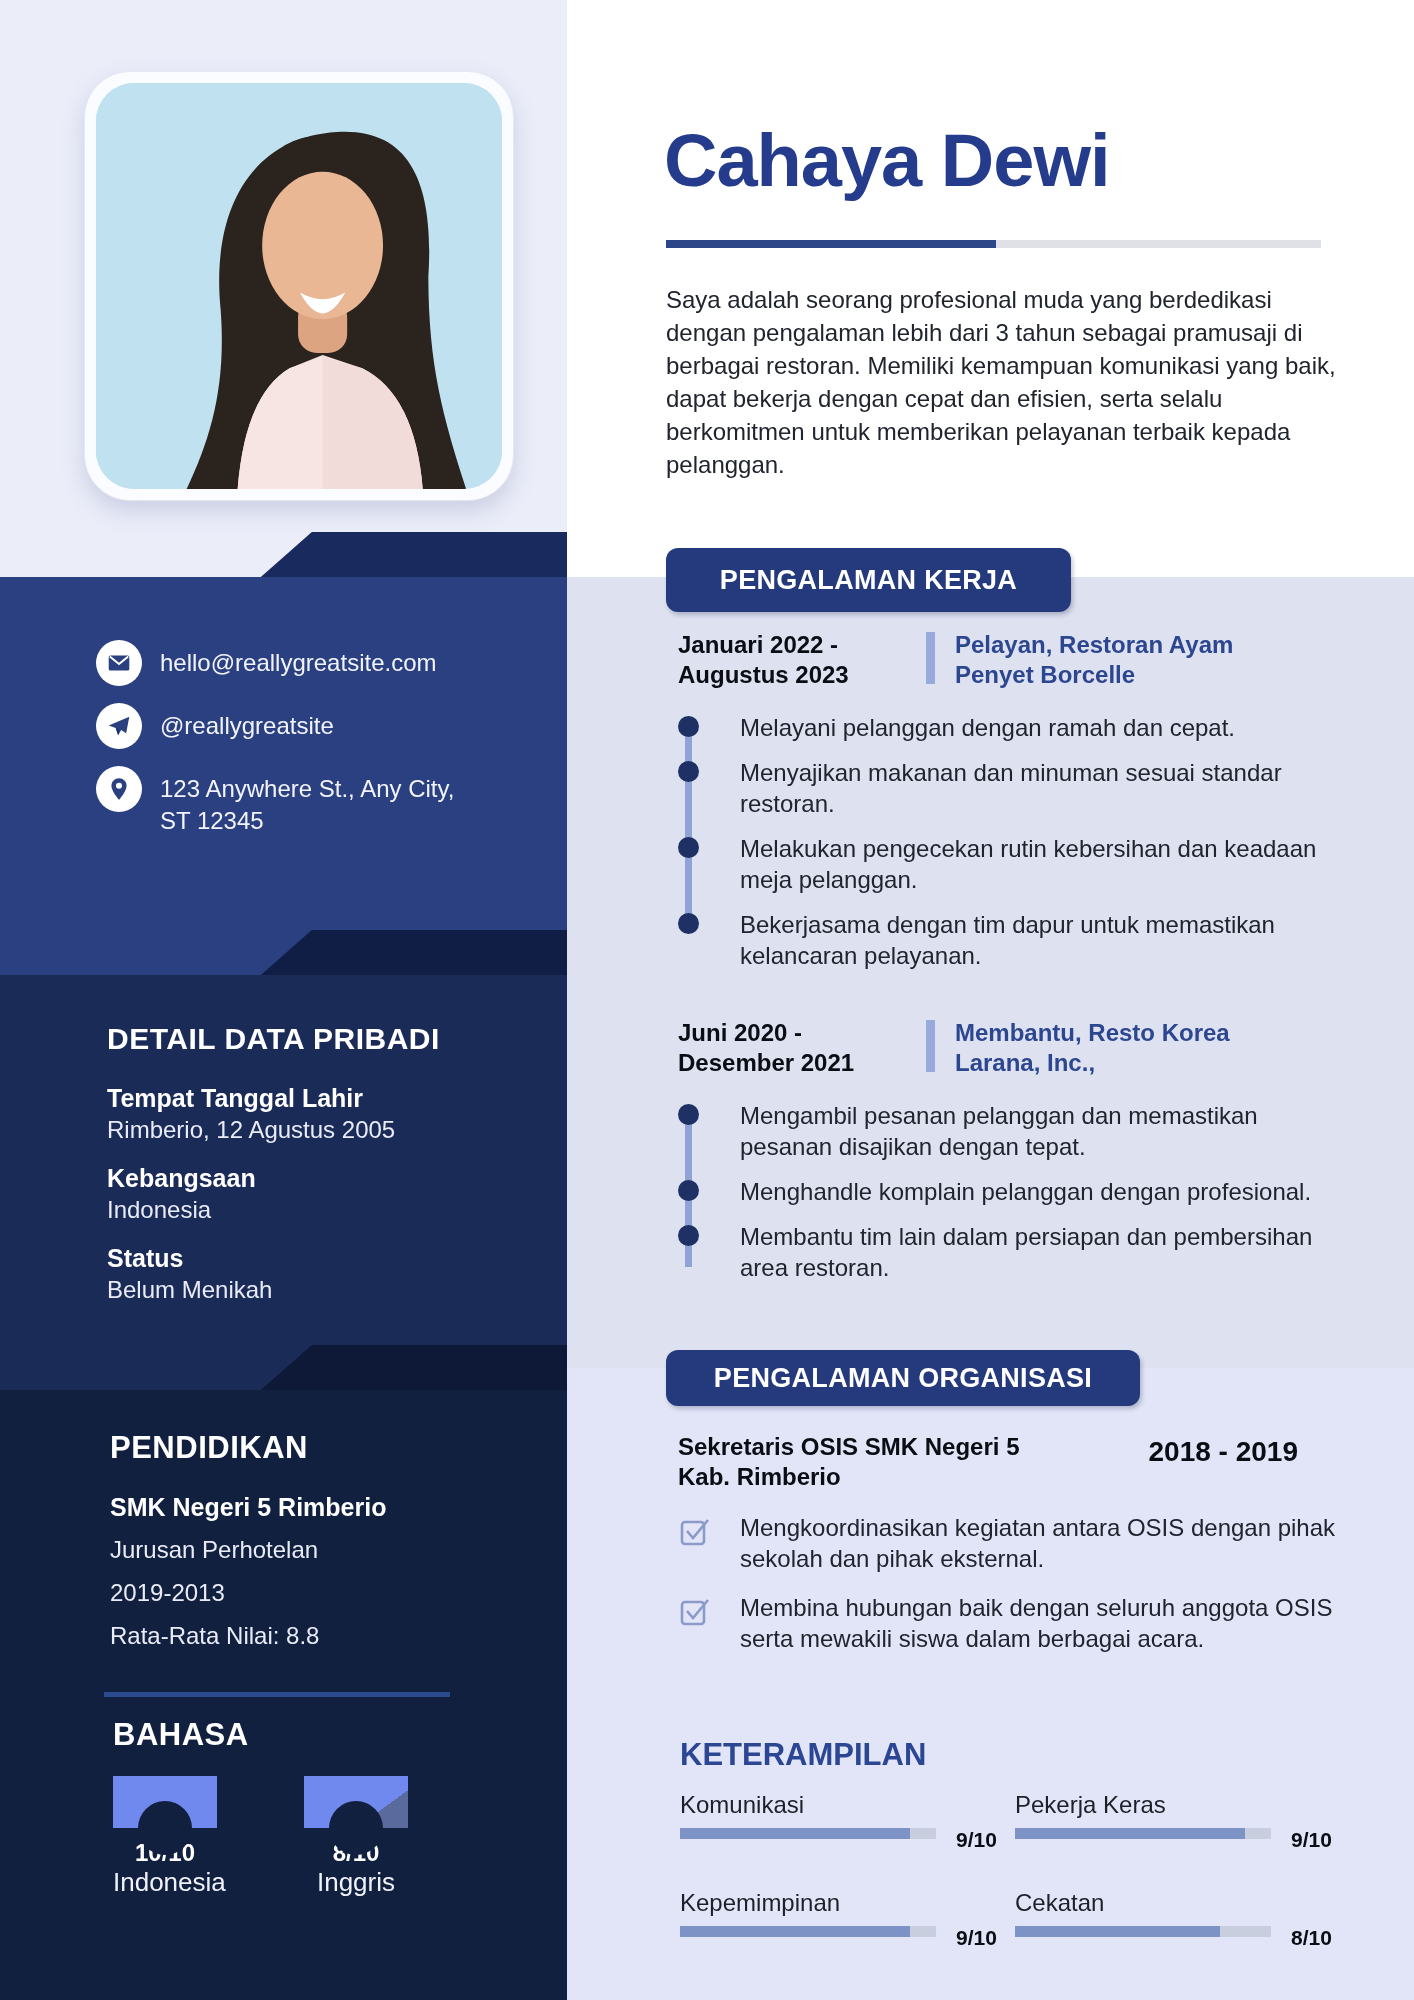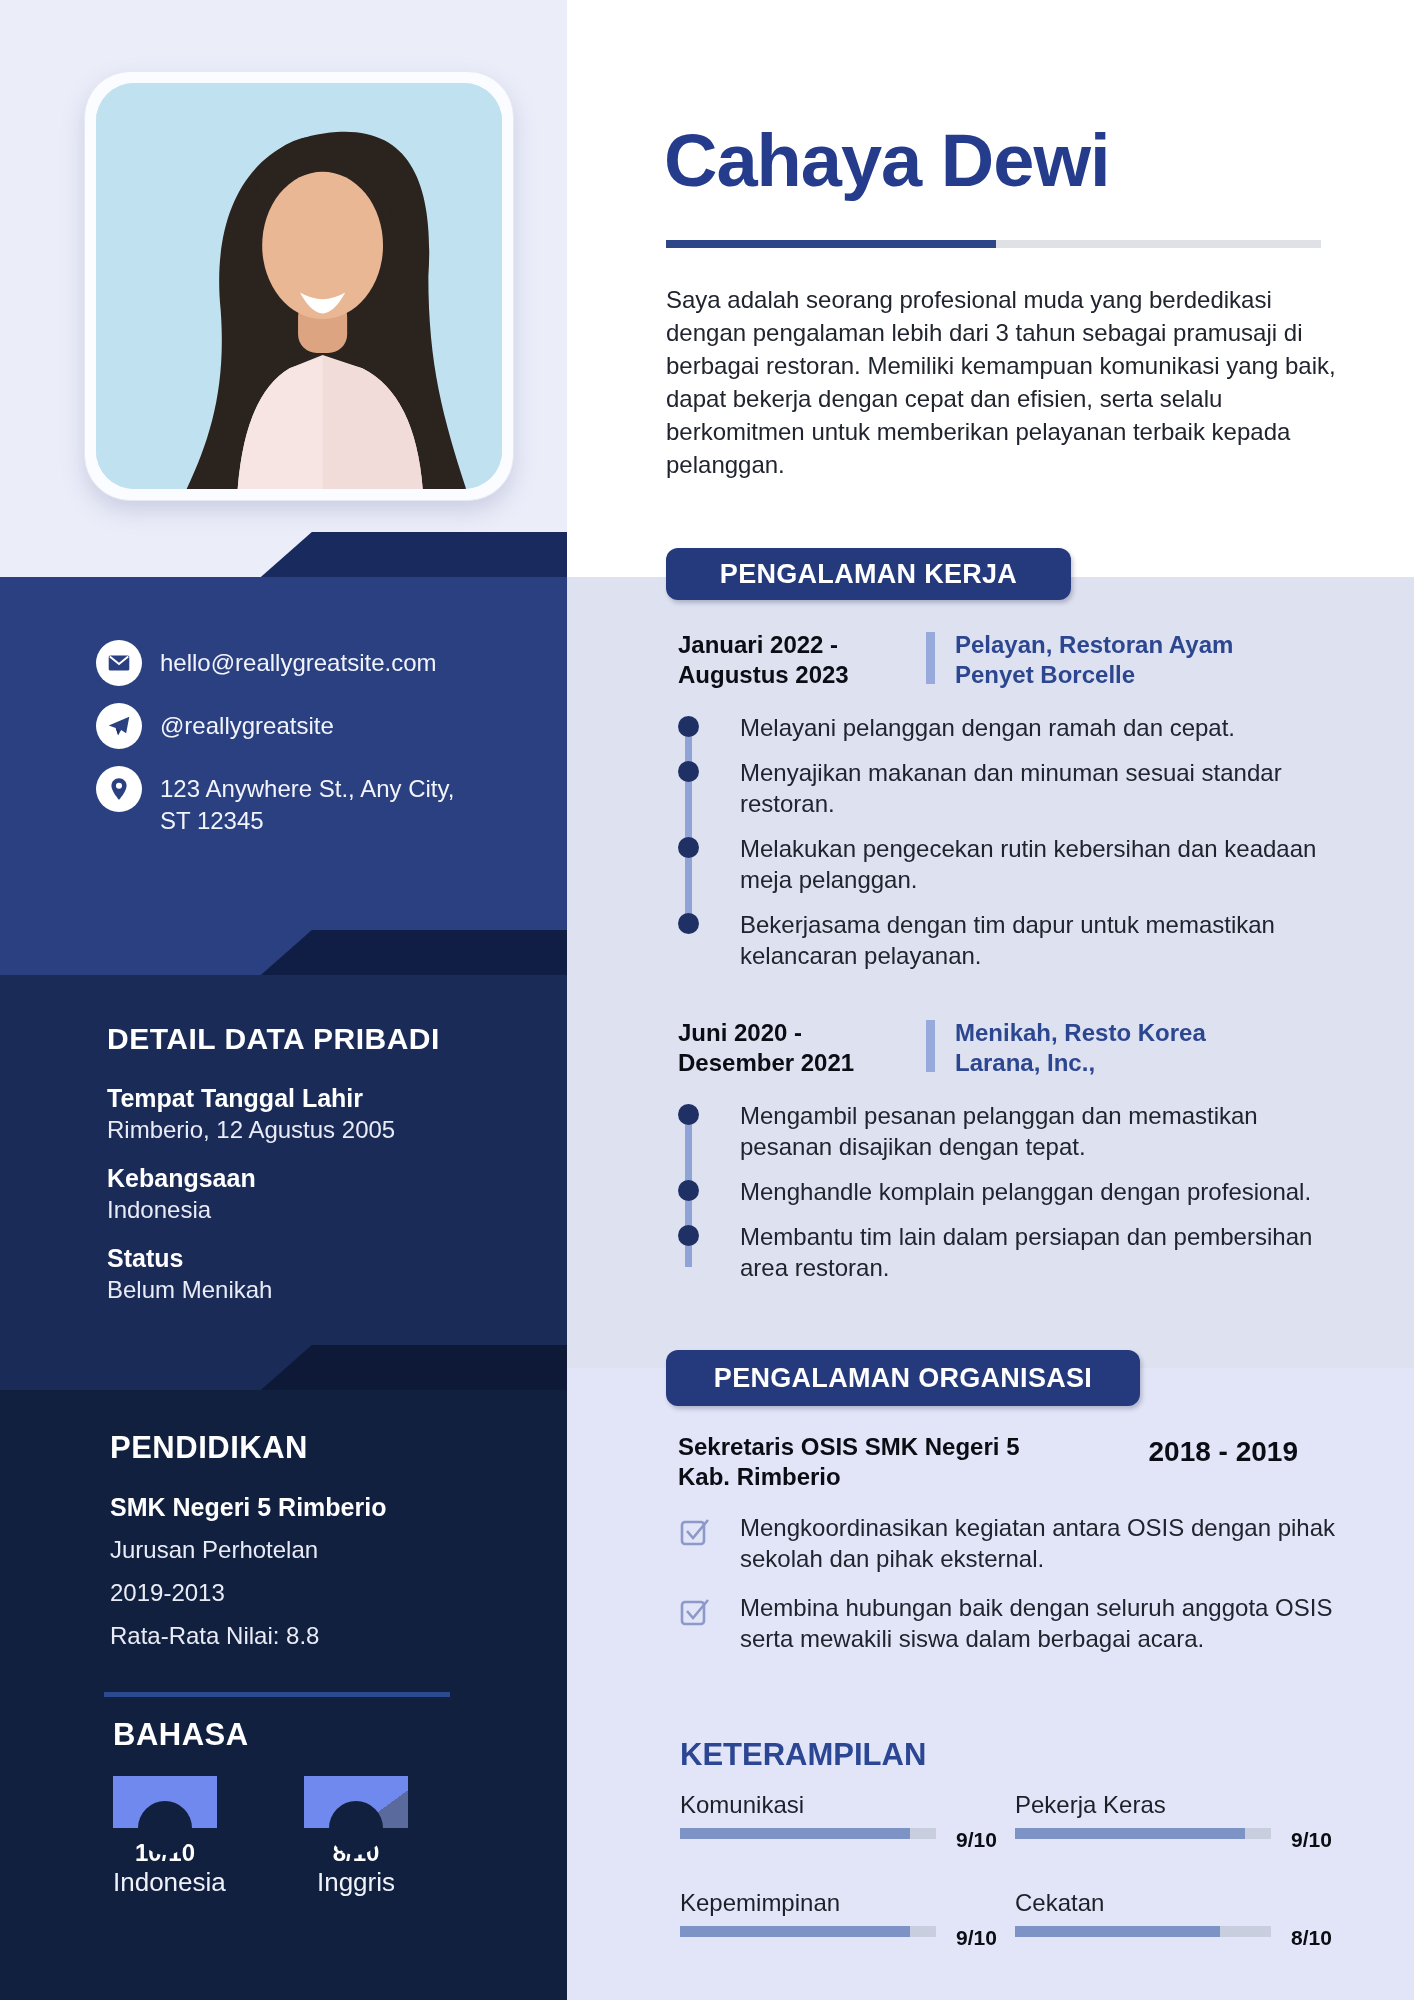--- a/index.html
+++ b/index.html
@@ -60,21 +60,21 @@
 
   
   .name{left:664px;top:118px;font-size:74px;font-weight:bold;color:#253c8c;letter-spacing:-1px;z-index:5;}
   .divider{left:666px;top:240px;width:655px;height:8px;background:#e0e1e6;z-index:5;}
   .divider .blue{height:100%;background:#2c4687;}
   .summary{left:666px;top:283px;width:680px;font-size:24px;line-height:33px;color:#20242e;z-index:5;}
 
   .badge{background:#243a7c;border-radius:12px;color:#ffffff;font-weight:bold;font-size:27px;
          display:flex;align-items:center;justify-content:center;z-index:6;
          box-shadow:2px 3px 4px rgba(30,40,80,.25);letter-spacing:.3px;}
-  .badge-kerja{left:666px;top:548px;width:405px;height:52px;}
+  .badge-kerja{left:666px;top:548px;width:405px;height:64px;}
   .badge-org{left:666px;top:1350px;width:474px;height:56px;}
 
   .job-head{display:flex;z-index:5;}
   .job-date{width:248px;flex:none;font-size:24px;line-height:30px;font-weight:bold;color:#0a0d14;}
   .job-sep{width:9px;height:52px;background:#98a9dc;flex:none;margin-top:2px;}
   .job-title{margin-left:20px;font-size:24px;line-height:30px;font-weight:bold;color:#2c4690;}
   .jh1{left:678px;top:630px;}
   .jh2{left:678px;top:1018px;}
 
   .bullets{z-index:5;}
@@ -259,21 +259,21 @@
     </ul>
   </div>
 
   <div class="abs job-head jh2">
     <div class="job-date">
       <div>Juni 2020 -</div>
       <div>Desember 2021</div>
     </div>
     <div class="job-sep"></div>
     <div class="job-title">
-      <div>Menikah, Resto Korea</div>
+      <div>Membantu, Resto Korea</div>
       <div>Larana, Inc.,</div>
     </div>
   </div>
 
   <div class="abs bullets bl2">
     <div class="tl" style="height:152px;"></div>
     <ul>
       <li>
         <span class="marker">
             <span class="dot"></span>

